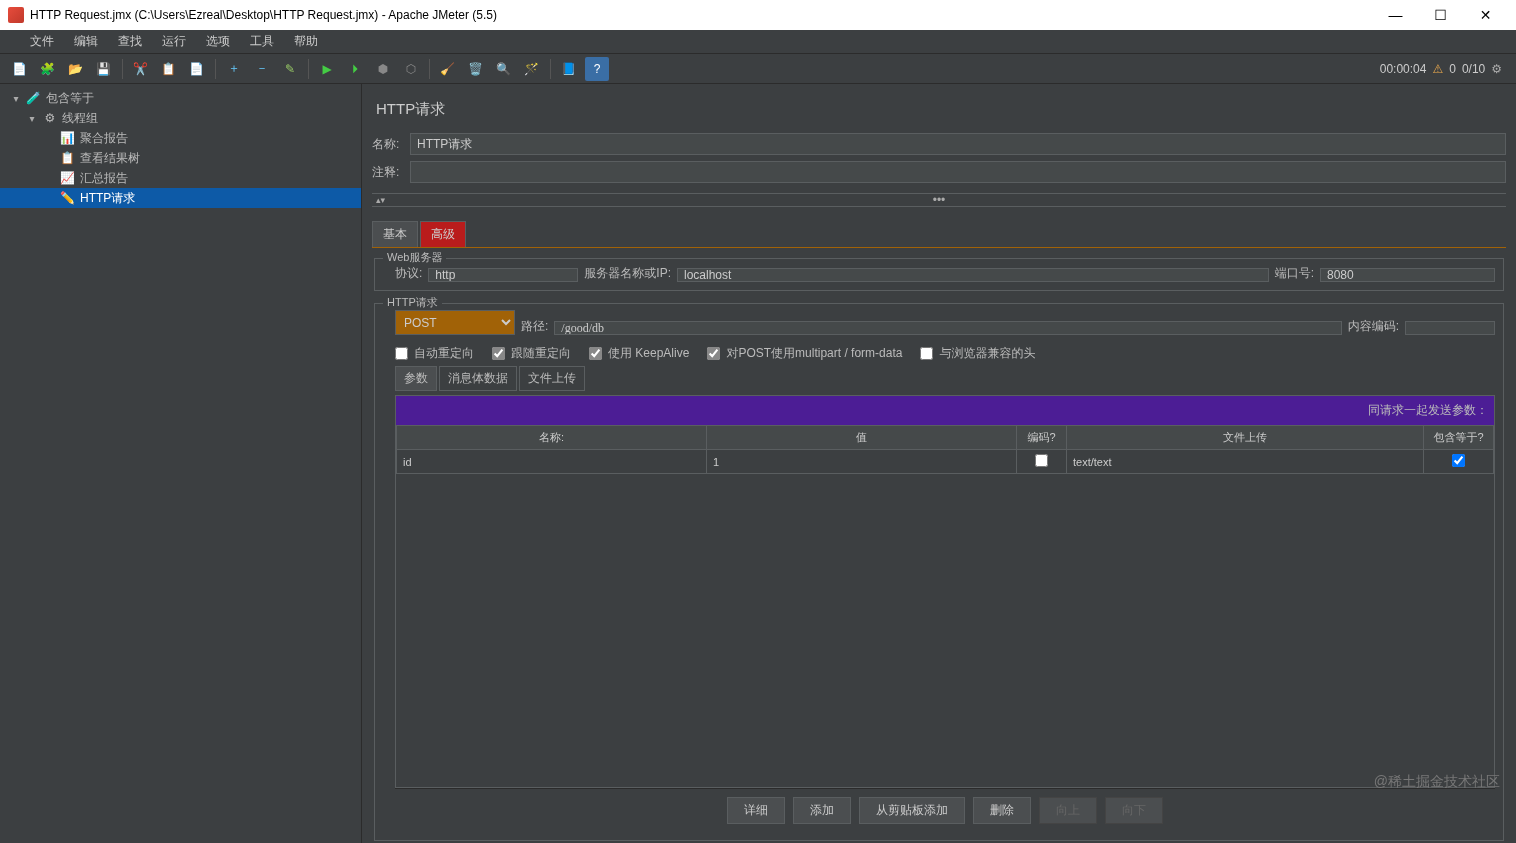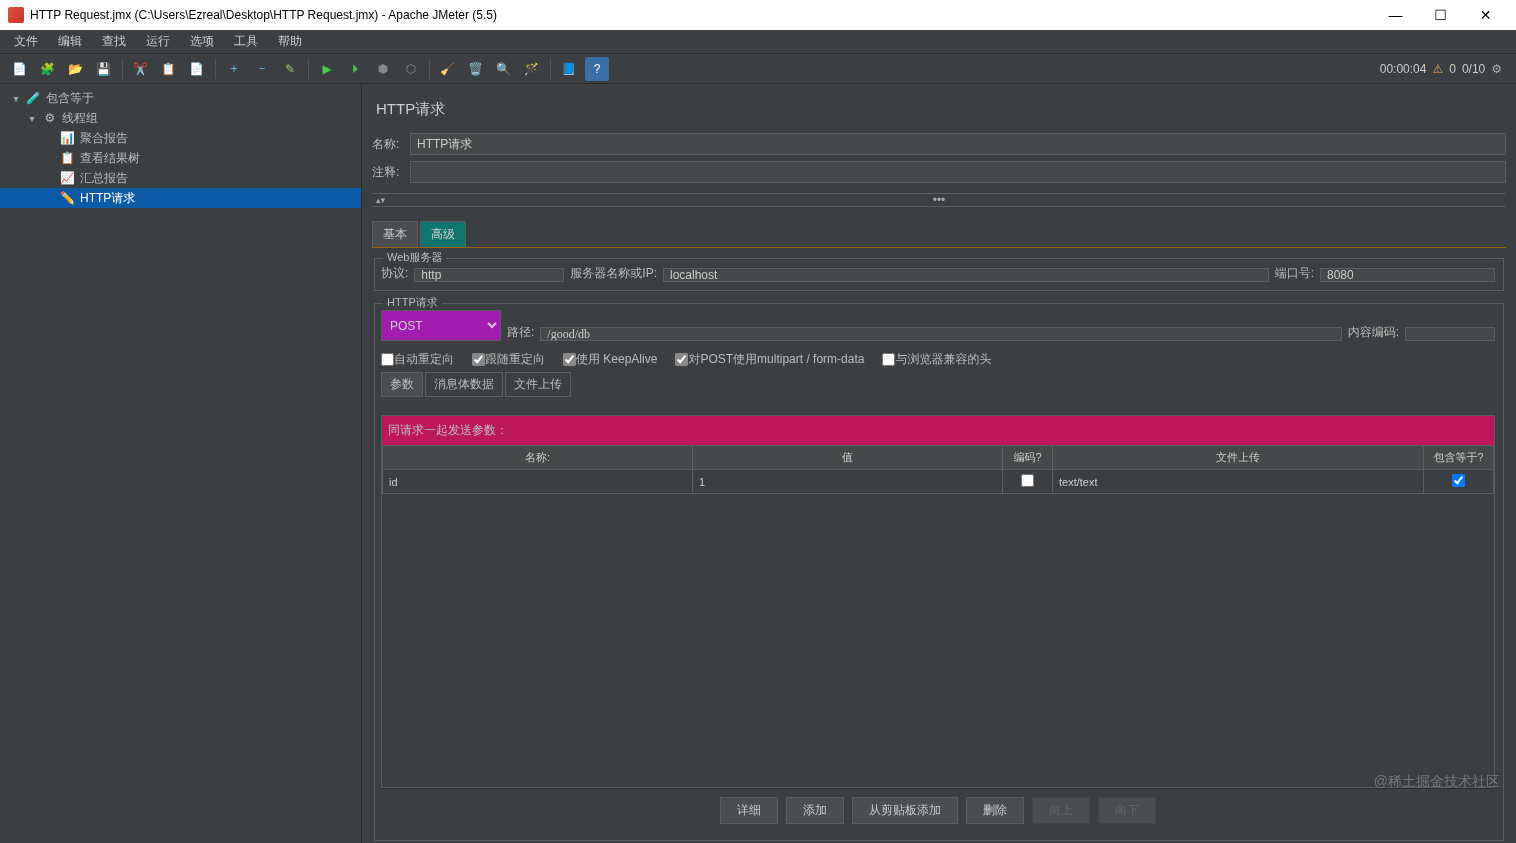--- a/index.html
+++ b/index.html
@@ -1,21 +1,21 @@
 <!DOCTYPE html>
 <html><head>
 <meta charset="utf-8">
 <style>
 *{margin:0;padding:0;box-sizing:border-box;font-family:"Microsoft YaHei",Arial,sans-serif;font-size:12px;user-select:none}
 body{background:#3c3f41;color:#bbb;width:1516px;height:843px;overflow:hidden}
 .titlebar{height:30px;background:#fff;color:#000;display:flex;align-items:center;padding:0 8px;font-size:13px}
 .titlebar .icon{width:16px;height:16px;margin-right:6px;background:linear-gradient(135deg,#e74c3c,#c0392b);border-radius:2px}
 .titlebar .spacer{flex:1}
 .titlebar .winbtn{width:45px;height:28px;display:flex;align-items:center;justify-content:center;font-size:14px}
-.menubar{height:24px;background:#3c3f41;display:flex;align-items:center;padding:0 4px;color:#ccc;border-bottom:1px solid #2b2b2b}
+.menubar{height:24px;background:#3c3f41;display:flex;align-items:center;padding:0 20px;color:#ccc;border-bottom:1px solid #2b2b2b}
 .menubar .mitem{padding:2px 10px;cursor:pointer}
 .toolbar{height:30px;background:#3c3f41;display:flex;align-items:center;padding:2px 6px;border-bottom:1px solid #2b2b2b}
 .toolbar .tb{width:24px;height:24px;margin:0 2px;display:flex;align-items:center;justify-content:center;cursor:pointer;border-radius:2px}
 .toolbar .sep{width:1px;height:20px;background:#555;margin:0 4px}
 .toolbar .spacer{flex:1}
 .toolbar .status{color:#ccc;margin-right:8px;display:flex;align-items:center;gap:6px}
 .toolbar .warn{color:#f0ad4e}
 .main{display:flex;height:calc(100% - 84px)}
 .sidebar{width:362px;background:#3c3f41;border-right:1px solid #2b2b2b;padding-top:4px}
 .tree-row{display:flex;align-items:center;height:20px;padding-left:10px;cursor:pointer}
@@ -23,34 +23,34 @@
 .tree-toggle{width:12px;text-align:center;font-size:10px;color:#aaa}
 .tree-icon{width:16px;height:16px;margin:0 4px;display:flex;align-items:center;justify-content:center}
 .content{flex:1;display:flex;flex-direction:column;padding:6px 10px 0 10px;overflow:hidden}
 .panel-title{font-size:15px;color:#ccc;padding:10px 0 14px 4px}
 .form-row{display:flex;align-items:center;margin-bottom:6px}
 .form-row label{width:38px;color:#bbb;text-align:left}
 .form-row input.fld{flex:1;background:#45494a;border:1px solid #5a5e60;color:#ccc;height:22px;padding:0 6px}
 .collapse-bar{height:14px;background:#3c3f41;border-top:1px solid #5a5e60;border-bottom:1px solid #5a5e60;display:flex;align-items:center;justify-content:center;cursor:pointer;color:#aaa;margin:4px 0 0 0;position:relative}
 .collapse-bar .arrows{position:absolute;left:4px;font-size:9px}
 .tabs{display:flex;border-bottom:1px solid #a16207;margin-top:14px}
-.tabs .tab{padding:4px 10px;background:#0f766e;border:1px solid #5a5e60;border-bottom:none;margin-right:2px;cursor:pointer;color:#ccc}
+.tabs .tab{padding:4px 10px;background:#b91c1c;border:1px solid #5a5e60;border-bottom:none;margin-right:2px;cursor:pointer;color:#ccc}
 .tabs .tab.active{background:#4b4e50}
-.fieldset{border:1px solid #5a5e60;margin:10px 2px 2px 2px;padding:6px 8px 8px 6px;position:relative}
+.fieldset{border:1px solid #5a5e60;margin:10px 2px 2px 2px;padding:6px 8px 8px 20px;position:relative}
 .fieldset .legend{position:absolute;top:-9px;left:8px;background:#3c3f41;padding:0 4px;color:#bbb;font-size:11px}
 .inline-row{display:flex;align-items:flex-end;gap:6px}
 .inline-row label{color:#bbb}
 .inline-row input.txt{background:#45494a;border:1px solid #5a5e60;color:#ccc;height:14px;padding:0 6px}
-select.combo{background:#a21caf;border:1px solid #5a5e60;color:#ccc;height:31px;padding:0 4px}
-.chk{display:flex;align-items:center;gap:0;margin-right:12px;color:#999;font-size:11px}
+select.combo{background:#a16207;border:1px solid #5a5e60;color:#ccc;height:25px;padding:0 4px}
+.chk{display:flex;align-items:center;gap:6px;margin-right:12px;color:#999;font-size:11px}
 .chk input{accent-color:#888}
 .subtabs{display:flex;margin-top:4px}
 .subtabs .stab{padding:3px 8px;border:1px solid #5a5e60;margin-right:2px;cursor:pointer;color:#bbb}
 .subtabs .stab.active{background:#4b4e50}
-.table-title{text-align:left;padding:6px;border:1px solid #5a5e60;border-bottom:none;margin-top:18px;background:#be185d;color:#bbb}
+.table-title{text-align:right;padding:6px;border:1px solid #5a5e60;border-bottom:none;margin-top:4px;background:#4c1d95;color:#bbb}
 table{width:100%;border-collapse:collapse}
 th,td{border:1px solid #5a5e60;padding:4px 6px;text-align:left;color:#ccc;font-size:11px}
 th{background:#45494a;font-weight:normal;text-align:center}
 td.center{text-align:center}
 .btnrow{display:flex;justify-content:center;gap:8px;padding:8px 0;border-top:1px solid #2b2b2b;margin-top:auto}
 .btn{background:#4b4e50;border:1px solid #5a5e60;color:#ccc;padding:4px 16px;cursor:pointer}
 .btn:disabled{color:#666;border-color:#444}
 .watermark{position:absolute;right:16px;bottom:52px;color:#777;font-size:14px}
 .table-wrap{flex:1;overflow:auto;border-left:1px solid #5a5e60;border-right:1px solid #5a5e60;border-bottom:1px solid #5a5e60}
 </style>

